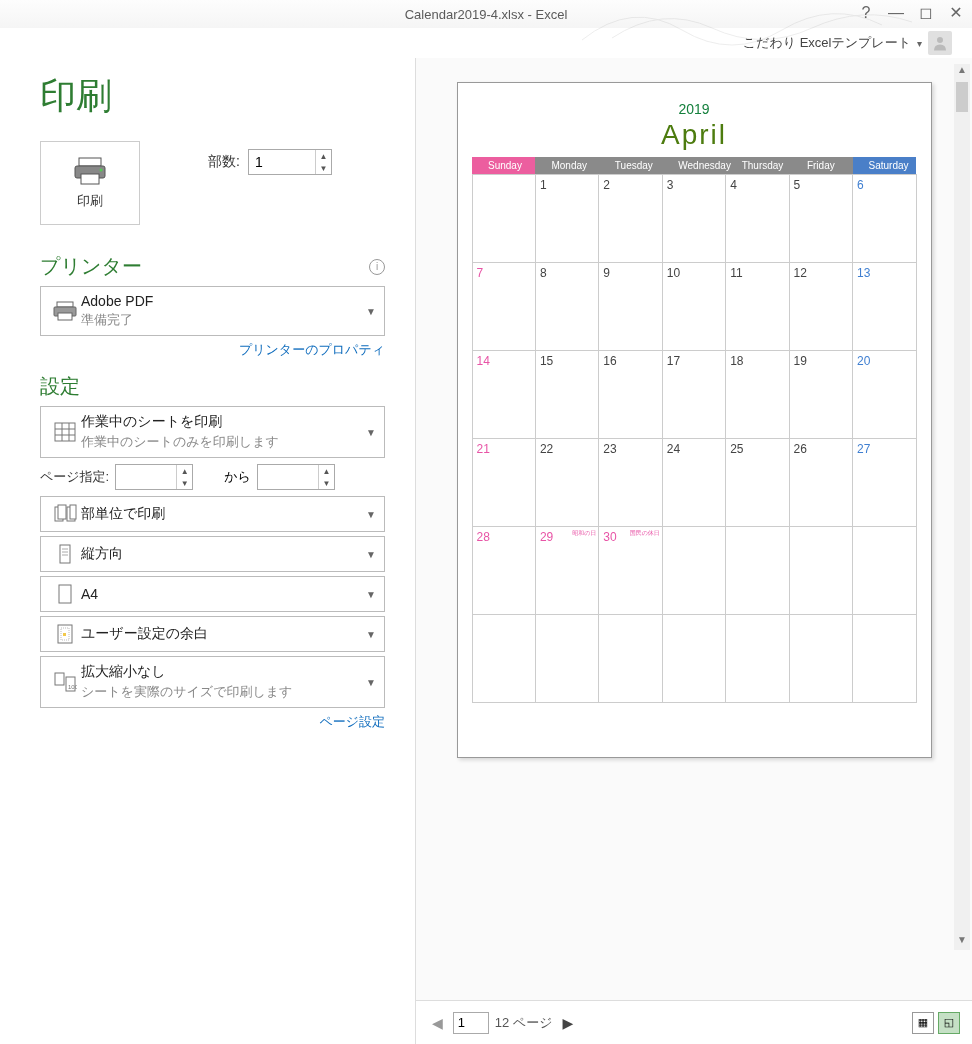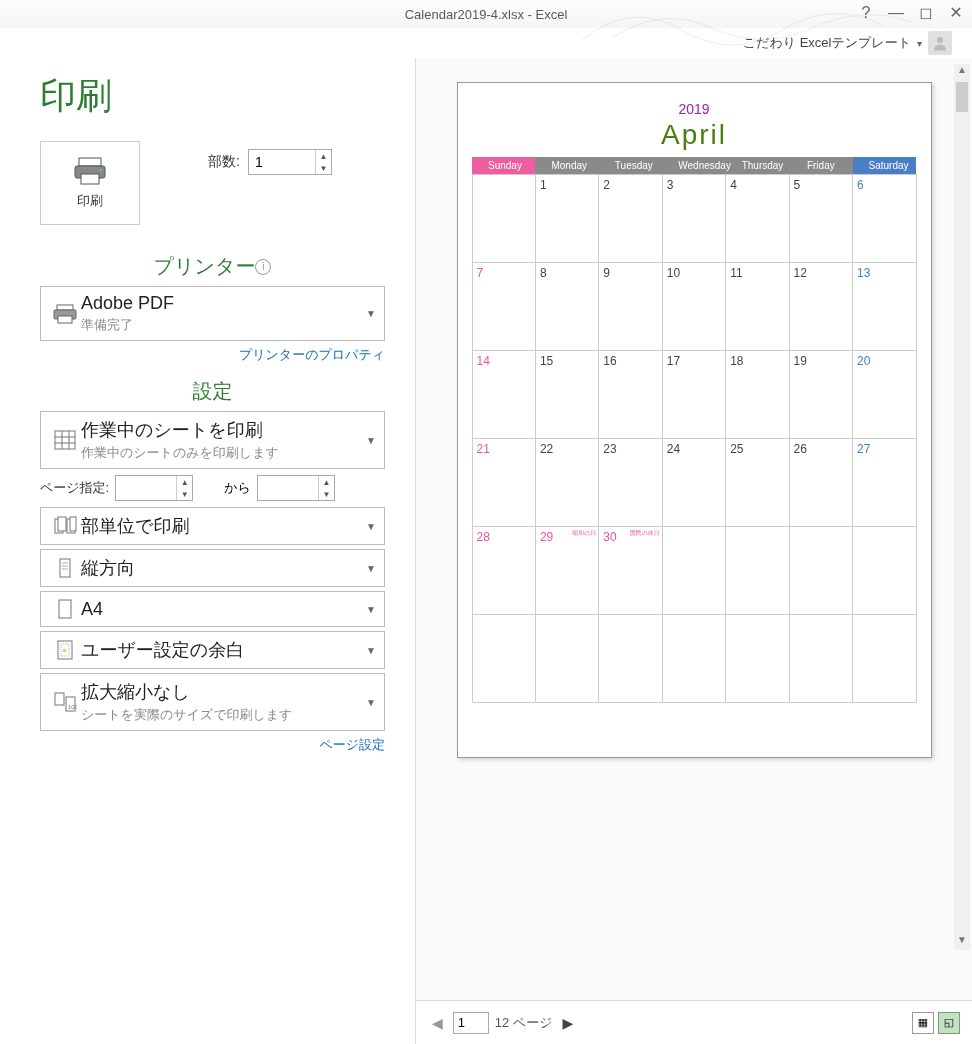--- a/index.html
+++ b/index.html
@@ -26,46 +26,46 @@
 .print-row { display: flex; align-items: flex-start; gap: 20px; margin-bottom: 28px; }
 .print-btn { width: 100px; height: 84px; border: 1px solid #ccc; background: #fff; display: flex; flex-direction: column; align-items: center; justify-content: center; gap: 6px; cursor: pointer; }
 .print-btn-label { font-size: 13px; color: #333; }
 .copies-row { display: flex; align-items: center; gap: 8px; margin-top: 8px; margin-left: 48px; }
 .copies-label { font-size: 14px; color: #333; }
 .spinner { display: flex; align-items: stretch; border: 1px solid #aaa; height: 26px; }
 .spinner input { width: 66px; border: none; padding: 0 6px; font-size: 14px; outline: none; }
 .spinner-btns { display: flex; flex-direction: column; width: 16px; border-left: 1px solid #ccc; }
 .spinner-btns span { flex: 1; font-size: 8px; display: flex; align-items: center; justify-content: center; cursor: pointer; color: #555; }
 
-.section-head { display: flex; align-items: center; justify-content: center; margin-bottom: 6px; }
+.section-head { display: flex; align-items: center; justify-content: space-between; margin-bottom: 6px; }
 .section-title { font-size: 20px; color: #2e7d32; font-weight: 300; }
 .info-icon { width: 16px; height: 16px; border: 1px solid #999; border-radius: 50%; font-size: 10px; color: #999; display: flex; align-items: center; justify-content: center; cursor: pointer; }
 
 .dd { border: 1px solid #bbb; background: #fff; display: flex; align-items: center; padding: 6px 8px; cursor: pointer; position: relative; margin-bottom: 4px; }
 .dd-icon { width: 32px; display: flex; align-items: center; justify-content: center; flex-shrink: 0; }
 .dd-text { flex: 1; display: flex; flex-direction: column; gap: 2px; }
-.dd-title { font-size: 18px; color: #222; }
+.dd-title { font-size: 14px; color: #222; }
 .dd-sub { font-size: 13px; color: #888; }
 .dd-arrow { color: #666; font-size: 10px; }
 
 .link-row { text-align: right; margin-bottom: 14px; }
 .link { font-size: 13px; color: #0f6cbd; cursor: pointer; }
 
 .pagerange { display: flex; align-items: center; gap: 6px; margin: 6px 0; }
 .pagerange-label { font-size: 13px; color: #333; }
 .pr-input { border: 1px solid #aaa; height: 26px; display: flex; }
 .pr-input input { width: 60px; border: none; padding: 0 4px; font-size: 13px; outline: none; }
 
 .preview-area { flex: 1; display: flex; align-items: flex-start; justify-content: center; padding: 24px 14px 0 14px; position: relative; background: #fafafa; }
 .scrollbar-v { position: absolute; right: 2px; top: 6px; bottom: 50px; width: 16px; background: #f0f0f0; }
 .scrollbar-v .thumb { position: absolute; top: 18px; left: 2px; right: 2px; height: 30px; background: #ccc; }
 .scrollbar-v .arrow { position: absolute; left: 0; right: 0; height: 16px; font-size: 10px; text-align: center; color: #777; }
 
 .page { width: 475px; height: 676px; background: #fff; border: 1px solid #999; box-shadow: 2px 2px 4px rgba(0,0,0,0.15); padding: 18px 14px; }
-.cal-year { text-align: center; font-size: 14px; color: #a21caf; }
+.cal-year { text-align: center; font-size: 14px; color: #15803d; }
 .cal-month { text-align: center; font-size: 28px; color: #4d7c0f; font-weight: 400; margin: 2px 0 6px; letter-spacing: 2px; }
 .cal { width: 100%; border-collapse: collapse; table-layout: fixed; }
 .cal th { font-size: 10px; font-weight: normal; color: #fff; padding: 3px 16px; }
 .cal th.sun { background: #ec5e9f; }
 .cal th.wkd { background: #8a8a8a; }
 .cal th.sat { background: #4a7fc8; }
 .cal td { border: 1px solid #ccc; height: 88px; vertical-align: top; padding: 3px 4px; font-size: 12px; color: #444; position: relative; }
 .cal td.sun { color: #e854a6; }
 .cal td.sat { color: #3f7fd1; }
 .cal td .holiday { font-size: 6px; color: #e854a6; position: absolute; top: 2px; right: 2px; }

